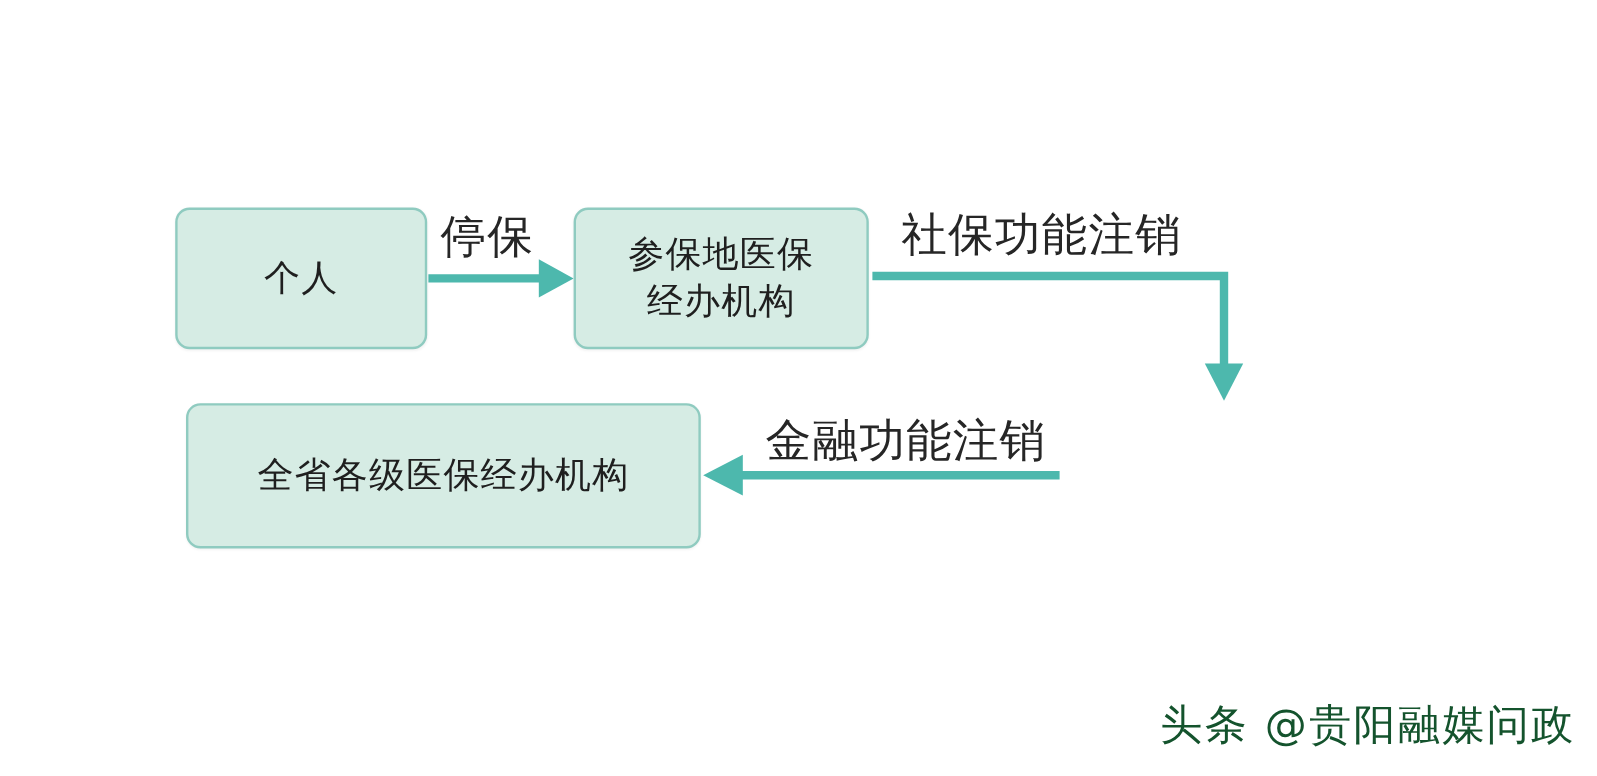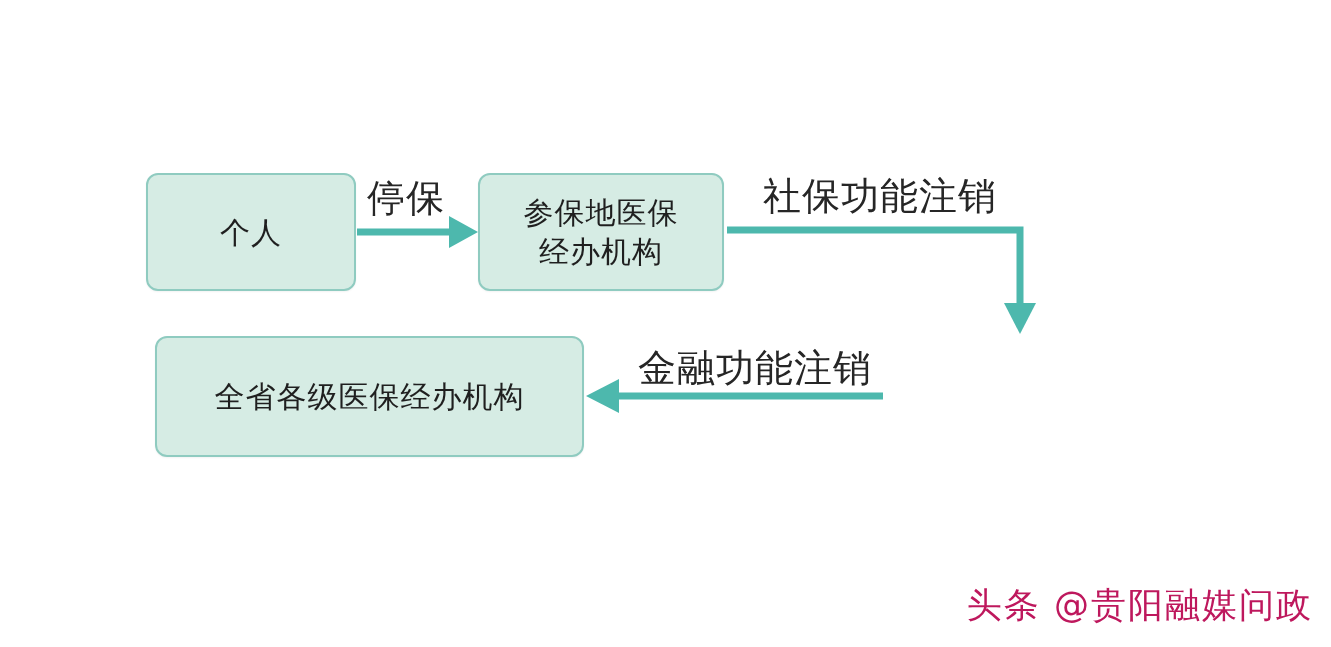--- a/index.html
+++ b/index.html
@@ -52,41 +52,41 @@
   .edge-label {
     position: absolute;
     color: #262626;
     font-size: 38px;
     line-height: 1;
     white-space: nowrap;
     letter-spacing: 1px;
     font-family: Liberation Mono, monospace;
   }
   #label-stop-insurance   { left: 367px; top: 182px; }
-  #label-social-cancel    { left: 751px; top: 180px; margin-left: 12px; }
+  #label-social-cancel    { left: 751px; top: 180px; }
   #label-financial-cancel { left: 607px; top: 352px; margin-left: 31px; }
 
   
   #connectors {
     position: absolute;
     left: 0;
     top: 0;
     width: 1331px;
     height: 647px;
     pointer-events: none;
   }
 
   
   #watermark {
     position: absolute;
     right: 18px;
     bottom: 24px;
     font-size: 35px;
     line-height: 1;
-    color: #be185d;
+    color: #14532d;
     letter-spacing: 2px;
     white-space: nowrap;
     font-family: "DejaVu Sans", "Liberation Sans", sans-serif;
     text-shadow: 1px 1px 0 rgba(255,255,255,0.85);
   }
 </style>
 </head>
 <body>
 
 <div id="canvas">

